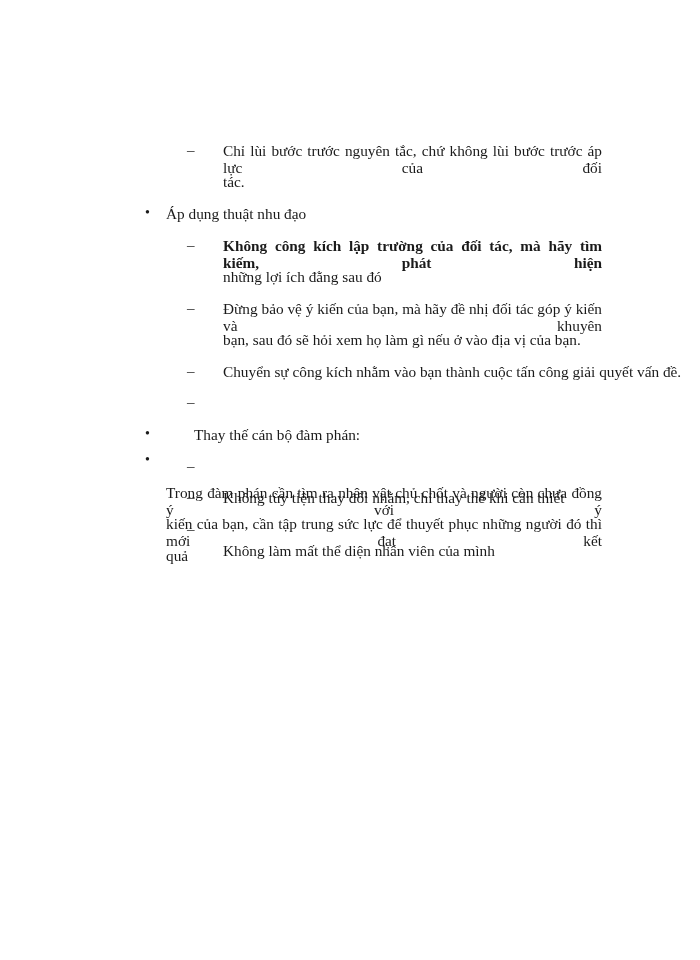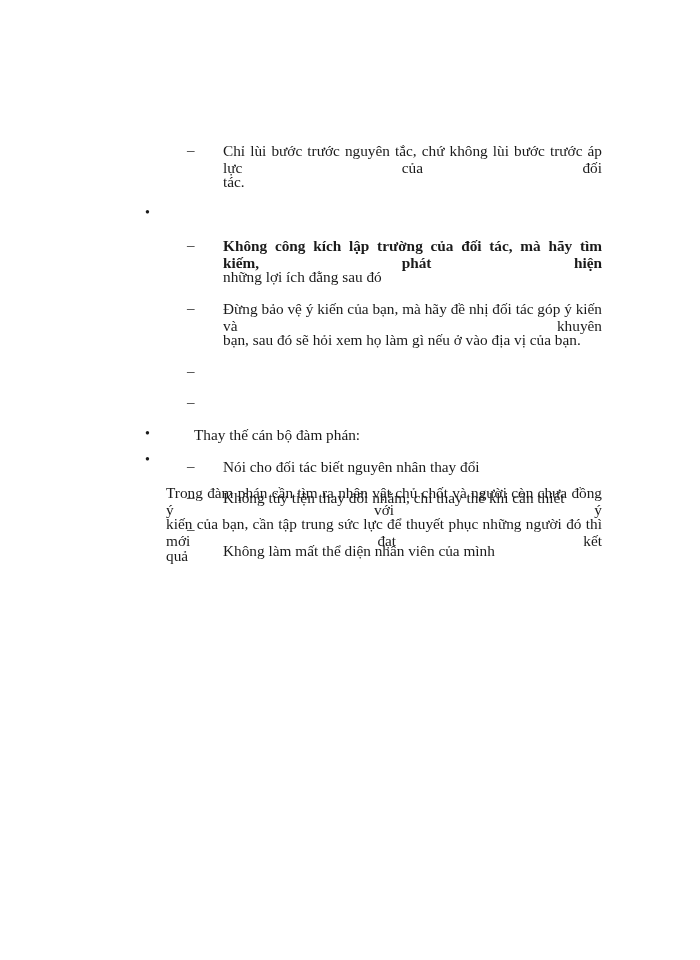--- a/index.html
+++ b/index.html
@@ -14,38 +14,39 @@
 </head>
 <body>
 
 <div class="page">
 
   <span class="dash-mark" style="top:142px">–</span>
   <div class="line justify" style="left:223px; top:142px; width:379px;">Chỉ lùi bước trước nguyên tắc, chứ không lùi bước trước áp lực của đối</div>
   <div class="line" style="left:223px; top:173px;">tác.</div>
 
   <span class="bullet-mark" style="top:205px">•</span>
+  <div class="line" style="left:166px; top:205px;">Áp dụng thuật nhu đạo</div>
 
   <span class="dash-mark" style="top:237px">–</span>
   <div class="line justify" style="left:223px; top:237px; width:379px;font-weight:bold;">Không công kích lập trường của đối tác, mà hãy tìm kiếm, phát hiện</div>
   <div class="line" style="left:223px; top:268px;">những lợi ích đằng sau đó</div>
 
   <span class="dash-mark" style="top:300px">–</span>
   <div class="line justify" style="left:223px; top:300px; width:379px;">Đừng bảo vệ ý kiến của bạn, mà hãy đề nhị đối tác góp ý kiến và khuyên</div>
   <div class="line" style="left:223px; top:331px;">bạn, sau đó sẽ hỏi xem họ làm gì nếu ở vào địa vị của bạn.</div>
 
   <span class="dash-mark" style="top:363px">–</span>
+  <div class="line" style="left:223px; top:363px;">Chuyển sự công kích nhằm vào bạn thành cuộc tấn công giải quyết vấn đề.</div>
 
   <span class="dash-mark" style="top:394px">–</span>
 
   <span class="bullet-mark" style="top:426px">•</span>
   <div class="line" style="left:166px; top:426px;margin-left:28px;">Thay thế cán bộ đàm phán:</div>
 
   <span class="dash-mark" style="top:458px">–</span>
-  <div class="line" style="left:223px; top:458px;">Nói cho đối tác biết nguyên nhân thay đổi</div>
 
   <span class="dash-mark" style="top:489px">–</span>
   <div class="line" style="left:223px; top:489px;">Không tùy tiện thay đổi nhằm, chỉ thay thế khi cần thiết</div>
 
   <span class="dash-mark" style="top:521px">–</span>
   <div class="line" style="left:223px; top:542px;text-align:center;">Không làm mất thể diện nhân viên của mình</div>
 
 </div>
 
 <div class="page">

